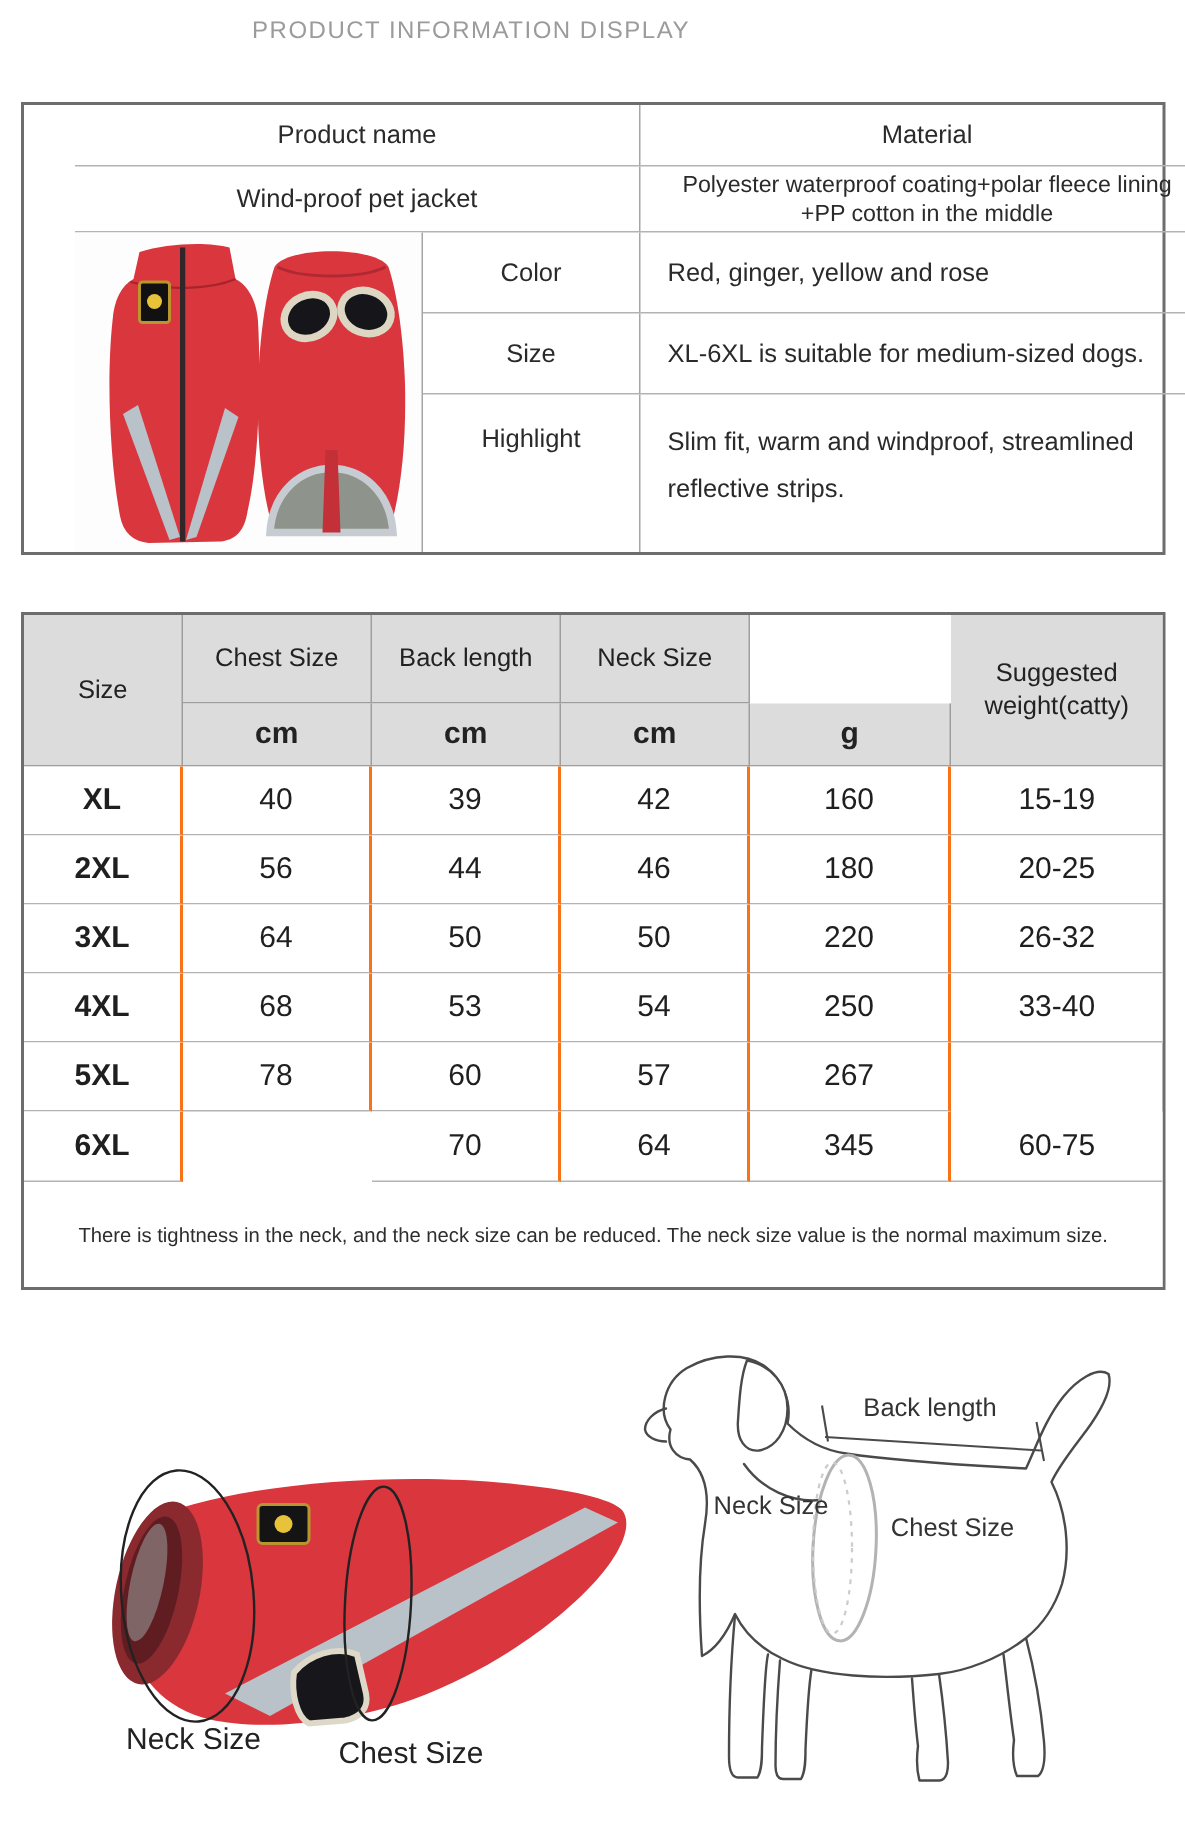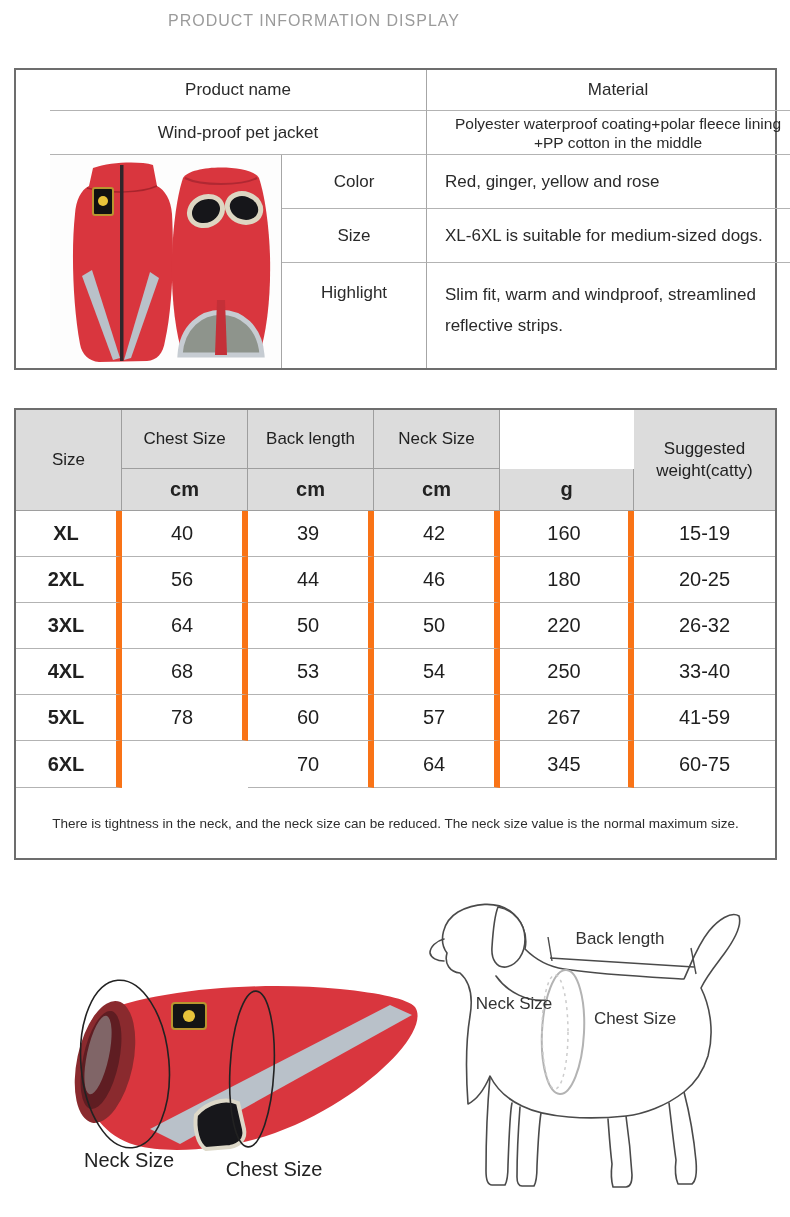--- a/index.html
+++ b/index.html
@@ -44,21 +44,21 @@
   }
   .hcell.split{border-bottom:1px solid #9e9e9e;}
   .ucell{
     box-sizing:border-box;background:#dcdcdc;border-right:1px solid #9e9e9e;border-bottom:1px solid #9e9e9e;
     display:flex;align-items:center;justify-content:center;font-size:20px;font-weight:700;color:#222;
   }
   .hcell.span2{border-bottom:1px solid #9e9e9e;}
   .hcell.lastcol,.ucell.lastcol{border-right:none;}
   .sugg{flex-direction:column;line-height:22px;}
   .dcell{
-    box-sizing:border-box;border-right:6px solid #f97316;border-bottom:1px solid #b3b3b3;
+    box-sizing:border-box;border-right:2px solid #f97316;border-bottom:1px solid #b3b3b3;
     display:flex;align-items:center;justify-content:center;font-size:20px;color:#1f1f1f;background:#fff;
   }
   .dcell.sizecol{font-weight:700;}
   .dcell.lastcol{border-right:none;}
   .note-cell{
     grid-column:1/7;grid-row:9;box-sizing:border-box;background:#fff;
     display:flex;flex-direction:column;align-items:center;justify-content:center;
     font-size:13.5px;line-height:27px;color:#2e2e2e;text-align:center;
   }
   
@@ -160,21 +160,20 @@
   <div class="dcell" style="grid-area:6/3">53</div>
   <div class="dcell" style="grid-area:6/4">54</div>
   <div class="dcell" style="grid-area:6/5">250</div>
   <div class="dcell lastcol" style="grid-area:6/6">33-40</div>
 
   <div class="dcell sizecol" style="grid-area:7/1">5XL</div>
   <div class="dcell" style="grid-area:7/2">78</div>
   <div class="dcell" style="grid-area:7/3">60</div>
   <div class="dcell" style="grid-area:7/4">57</div>
   <div class="dcell" style="grid-area:7/5">267</div>
-  <div class="dcell lastcol" style="grid-area:7/6">41-59</div>
 
   <div class="dcell sizecol" style="grid-area:8/1">6XL</div>
   <div class="dcell" style="grid-area:8/3">70</div>
   <div class="dcell" style="grid-area:8/4">64</div>
   <div class="dcell" style="grid-area:8/5">345</div>
   <div class="dcell lastcol" style="grid-area:8/6">60-75</div>
 
   <div class="note-cell">
     <span>There is tightness in the neck, and the neck size can be reduced. The neck size value is the normal maximum size.</span>
   </div>

